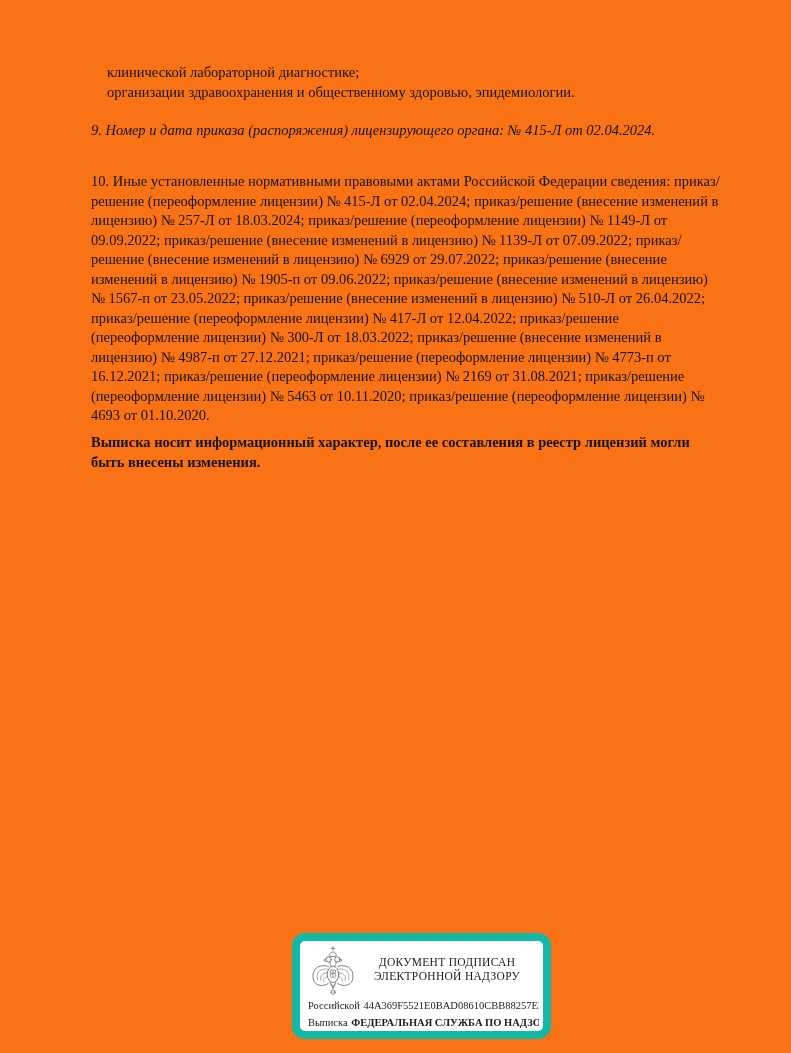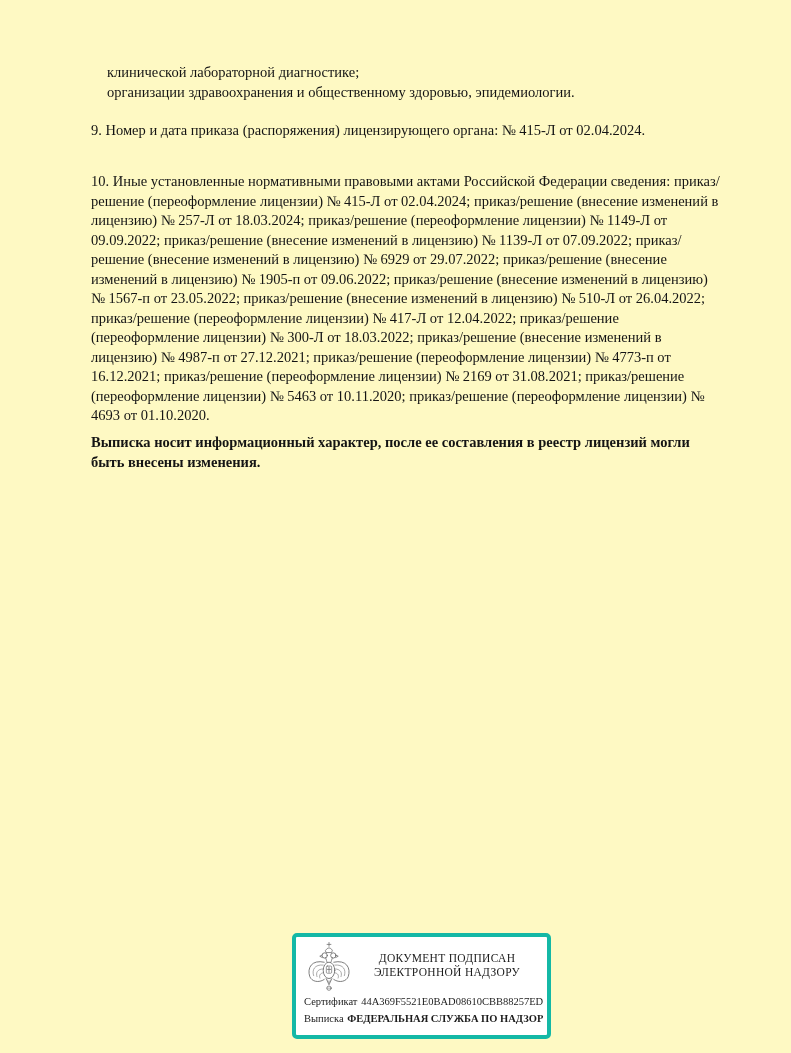--- a/index.html
+++ b/index.html
@@ -4,46 +4,46 @@
 <style>
   html, body {
     margin: 0;
     padding: 0;
     background: #ffffff;
   }
   .page {
     position: relative;
     width: 791px;
     height: 1053px;
-    background: #fef9c3;
+    background: #f97316;
     font-family: "Liberation Serif", serif;
     color: #141414;
     overflow: hidden;
   }
   .textblock {
     position: absolute;
     font-size: 14.5px;
     line-height: 19.5px;
     text-align: left;
   }
   .intro { left: 107px; top: 63px;  width: 616px; }
-  .para9 { left: 91px;  top: 121px; width: 633px; }
+  .para9 { left: 91px;  top: 121px; width: 633px; font-style: italic; }
   .para10{ left: 91px;  top: 172px; width: 633px; }
   .note  { left: 91px;  top: 433px; width: 633px; font-weight: bold; }
 
   
   .stamp {
     position: absolute;
     left: 292px;
     top: 933px;
     width: 259px;
     height: 106px;
     box-sizing: border-box;
-    border: 4px solid #14b8a6;
-    border-radius: 5px;
+    border: 8px solid #14b8a6;
+    border-radius: 13px;
     background: #ffffff;
   }
   .stamp-head {
     display: flex;
     align-items: flex-start;
     padding: 5px 6px 0 9px;
   }
   .emblem {
     width: 48px;
     height: 50px;
@@ -121,21 +121,21 @@
         <circle cx="48" cy="96" r="4.5" stroke-width="1.6"></circle>
         <path d="M43.5 96 h9" stroke-width="1.1"></path>
       </svg>
       <div class="stamp-title">
         <div>ДОКУМЕНТ ПОДПИСАН</div>
         <div>ЭЛЕКТРОННОЙ НАДЗОРУ</div>
       </div>
     </div>
     <div class="stamp-lines">
       <div class="stamp-line">
-        <span class="lbl">Сертификат</span><span>44A369F5521E0BAD08610CBB88257ED3</span>
+        <span class="lbl">Российской</span><span>44A369F5521E0BAD08610CBB88257ED3</span>
       </div>
       <div class="stamp-line">
         <span class="lbl">Выписка</span><span class="owner-value">ФЕДЕРАЛЬНАЯ СЛУЖБА ПО НАДЗОРУ В С</span>
       </div>
     </div>
   </div>
 
 </div>
 
 </body></html>

